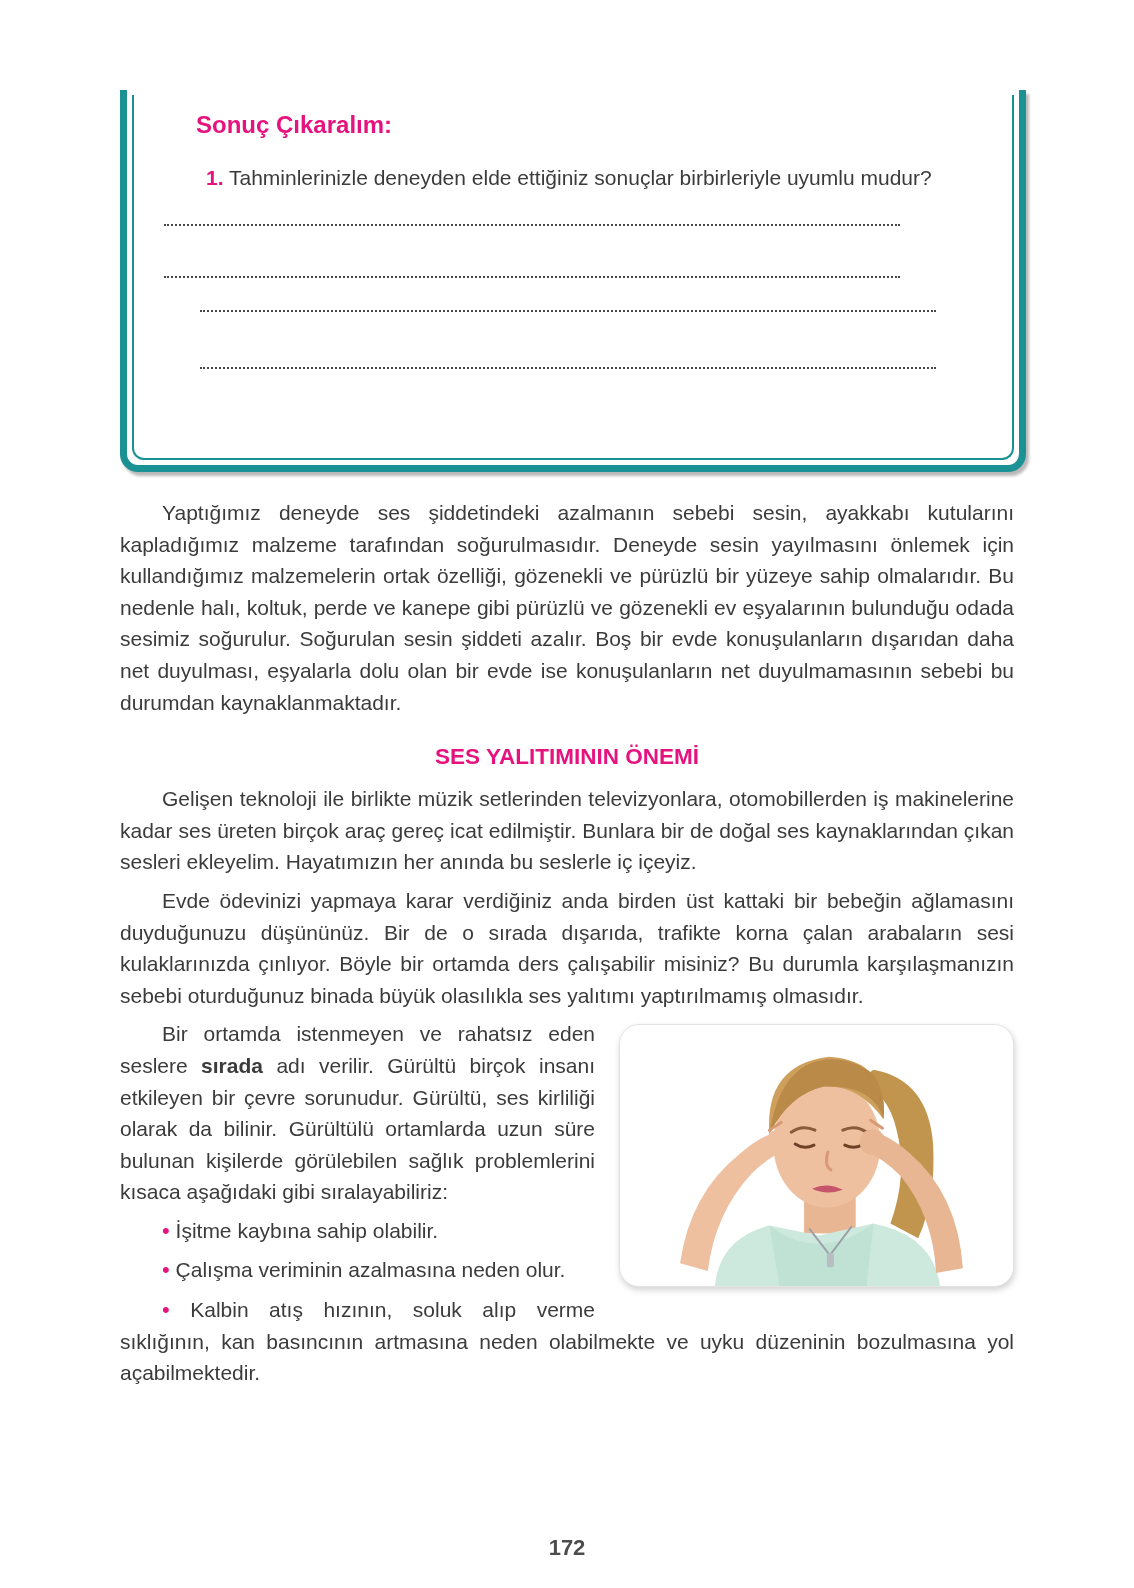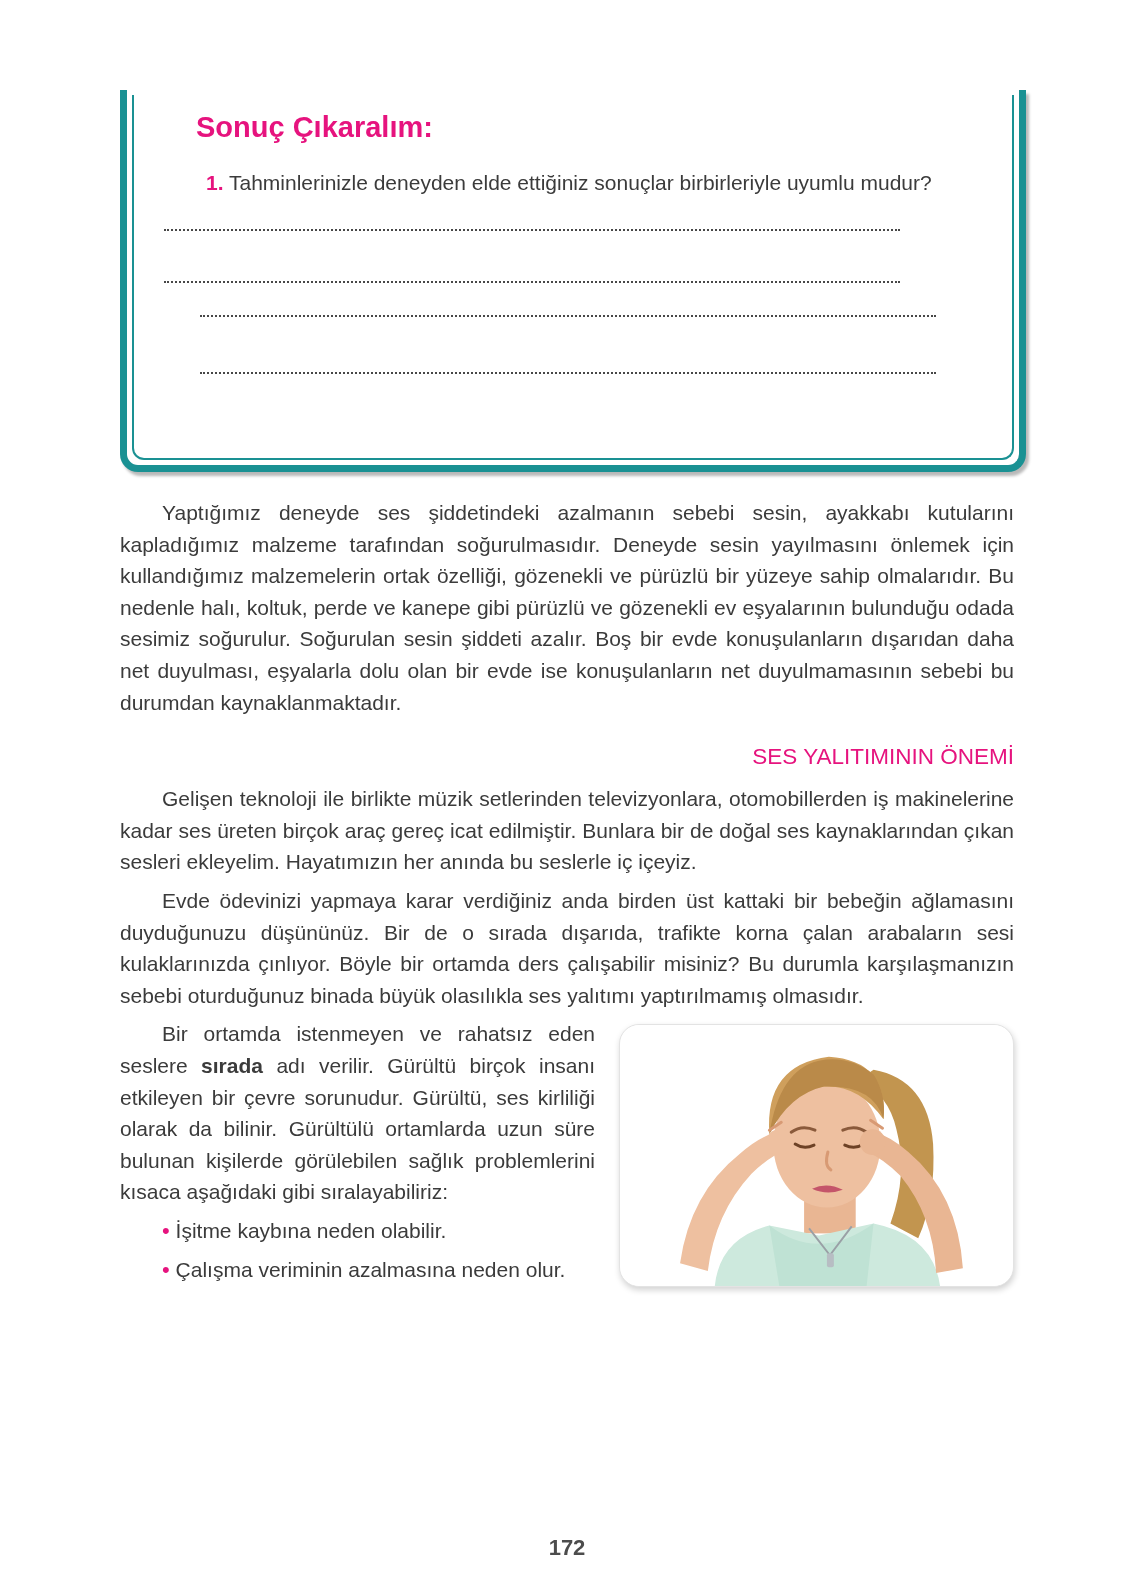--- a/index.html
+++ b/index.html
@@ -33,21 +33,21 @@
   }
   .worksheet-inner{
     border:2px solid var(--teal);
     border-top:none;
     border-radius:0 0 12px 12px;
     height:100%;
     padding:10px 26px 0 16px;
   }
   .box-title{
     margin:6px 0 0 46px;
-    font-size:29px;
+    font-size:24px;
     font-weight:bold;
     color:var(--pink);
   }
   .question{
     font-size:21px;
     line-height:33px;
     text-align:justify;
     text-indent:52px;
     margin:4px;
     color:var(--text);
@@ -71,24 +71,24 @@
     width:894px;
   }
   .main p{
     font-size:21px;
     line-height:31.6px;
     text-align:justify;
     text-indent:42px;
     margin:0 0 7px 0;
   }
   .section-heading{
-    text-align:right;
+    text-align:center;
     color:var(--pink);
     font-size:22.5px;
-    font-weight:normal;
+    font-weight:bold;
     margin:26px 0 13px 0;
   }
   .bold-term{font-weight:bold;}
   .bullet .dot{
     color:var(--pink);
     font-size:22px;
   }
   .bullet{margin-bottom:8px !important;}
 
   
@@ -181,23 +181,24 @@
         <path d="M150 106 L 162 98" stroke="#d89a74" stroke-width="3" stroke-linecap="round"></path>
         <path d="M264 104 L 252 96" stroke="#d89a74" stroke-width="3" stroke-linecap="round"></path>
 
         <path d="M190 205 L 211 232 L 233 203" stroke="#9aa0a6" stroke-width="2" fill="none"></path>
         <rect x="208" y="230" width="7" height="14" rx="2" fill="#b7bdc3"></rect>
       </svg>
     </figure>
 
     <p><span>Bir ortamda istenmeyen ve rahatsız eden seslere </span><span class="bold-term">sırada</span><span> adı verilir. Gürültü birçok insanı etkileyen bir çevre sorunudur. Gürültü, ses kirliliği olarak da bilinir. Gürültülü ortamlarda uzun süre bulunan kişilerde görülebilen sağlık problemlerini kısaca aşağıdaki gibi sıralayabiliriz:</span></p>
 
-    <p class="bullet"><span class="dot">•</span> <span>İşitme kaybına neden olabilir.</span></p>
+    <p class="bullet"><span class="dot">•</span> <span>İşitme kaybına sahip olabilir.</span></p>
 
 
     <p class="bullet"><span class="dot">•</span> <span>Çalışma veriminin azalmasına neden olur.</span></p>
 
+    <p class="bullet"><span class="dot">•</span> <span>Kalbin atış hızının, soluk alıp verme sıklığının, kan basıncının artmasına neden olabilmekte ve uyku düzeninin bozulmasına yol açabilmektedir.</span></p>
 
   </div>
 
   <div class="page-num">172</div>
 
 </div>
 
 </body></html>

